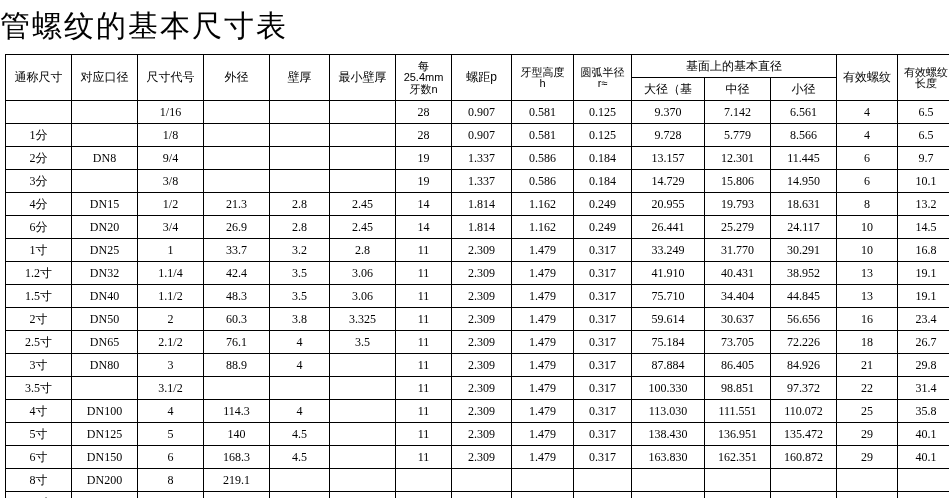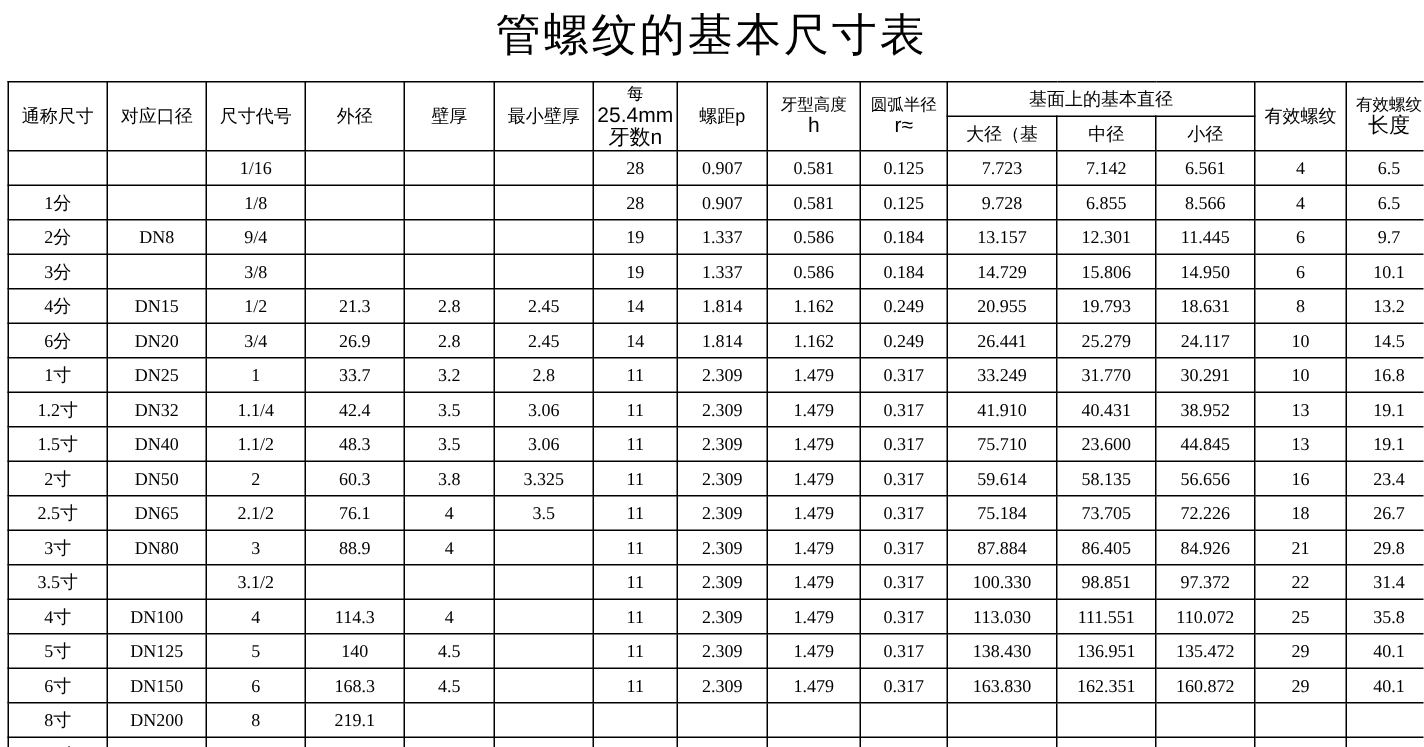--- a/index.html
+++ b/index.html
@@ -14,22 +14,22 @@
     color: #000000;
     overflow: hidden;
   }
   .page {
     position: relative;
     width: 949px;
     height: 498px;
     box-sizing: border-box;
   }
   .title {
-    text-align: center;
-    font-family: Liberation Mono, monospace;
+    text-align: left;
+    font-family: Liberation Serif, serif;
     font-size: 30px;
     font-weight: 400;
     letter-spacing: 2px;
     padding-top: 8px;
     padding-bottom: 10px;
     line-height: 1.2;
   }
   table.sheet {
     border-collapse: collapse;
     width: 939px;
@@ -54,21 +54,21 @@
     font-family: "Liberation Sans", sans-serif;
     font-size: 12px;
   }
   .hdr-stack {
     display: block;
     line-height: 1.1;
     font-size: 11px;
   }
   .hdr-sub {
     display: block;
-    font-size: 14px;
+    font-size: 11px;
     line-height: 1.05;
   }
   col.c0 { width: 66px; }
   col.c1 { width: 66px; }
   col.c2 { width: 66px; }
   col.c3 { width: 66px; }
   col.c4 { width: 60px; }
   col.c5 { width: 66px; }
   col.c6 { width: 56px; }
   col.c7 { width: 60px; }
@@ -152,39 +152,39 @@
           <td class="cell-val"></td>
           <td class="cell-val"></td>
           <td class="cell-val">1/16</td>
           <td class="cell-val"></td>
           <td class="cell-val"></td>
           <td class="cell-val"></td>
           <td class="cell-val">28</td>
           <td class="cell-val">0.907</td>
           <td class="cell-val">0.581</td>
           <td class="cell-val">0.125</td>
-          <td class="cell-val">7.723</td>
+          <td class="cell-val">9.370</td>
           <td class="cell-val">7.142</td>
           <td class="cell-val">6.561</td>
           <td class="cell-val">4</td>
           <td class="cell-val">6.5</td>
         </tr>
         <tr>
           <td class="cell-val">1分</td>
           <td class="cell-val"></td>
           <td class="cell-val">1/8</td>
           <td class="cell-val"></td>
           <td class="cell-val"></td>
           <td class="cell-val"></td>
           <td class="cell-val">28</td>
           <td class="cell-val">0.907</td>
           <td class="cell-val">0.581</td>
           <td class="cell-val">0.125</td>
           <td class="cell-val">9.728</td>
-          <td class="cell-val">6.855</td>
+          <td class="cell-val">5.779</td>
           <td class="cell-val">8.566</td>
           <td class="cell-val">4</td>
           <td class="cell-val">6.5</td>
         </tr>
         <tr>
           <td class="cell-val">2分</td>
           <td class="cell-val">DN8</td>
           <td class="cell-val">9/4</td>
           <td class="cell-val"></td>
           <td class="cell-val"></td>
@@ -289,38 +289,38 @@
           <td class="cell-val">DN40</td>
           <td class="cell-val">1.1/2</td>
           <td class="cell-val">48.3</td>
           <td class="cell-val">3.5</td>
           <td class="cell-val">3.06</td>
           <td class="cell-val">11</td>
           <td class="cell-val">2.309</td>
           <td class="cell-val">1.479</td>
           <td class="cell-val">0.317</td>
           <td class="cell-val">75.710</td>
-          <td class="cell-val">23.600</td>
+          <td class="cell-val">34.404</td>
           <td class="cell-val">44.845</td>
           <td class="cell-val">13</td>
           <td class="cell-val">19.1</td>
         </tr>
         <tr>
           <td class="cell-val">2寸</td>
           <td class="cell-val">DN50</td>
           <td class="cell-val">2</td>
           <td class="cell-val">60.3</td>
           <td class="cell-val">3.8</td>
           <td class="cell-val">3.325</td>
           <td class="cell-val">11</td>
           <td class="cell-val">2.309</td>
           <td class="cell-val">1.479</td>
           <td class="cell-val">0.317</td>
           <td class="cell-val">59.614</td>
-          <td class="cell-val">58.135</td>
+          <td class="cell-val">30.637</td>
           <td class="cell-val">56.656</td>
           <td class="cell-val">16</td>
           <td class="cell-val">23.4</td>
         </tr>
         <tr>
           <td class="cell-val">2.5寸</td>
           <td class="cell-val">DN65</td>
           <td class="cell-val">2.1/2</td>
           <td class="cell-val">76.1</td>
           <td class="cell-val">4</td>

